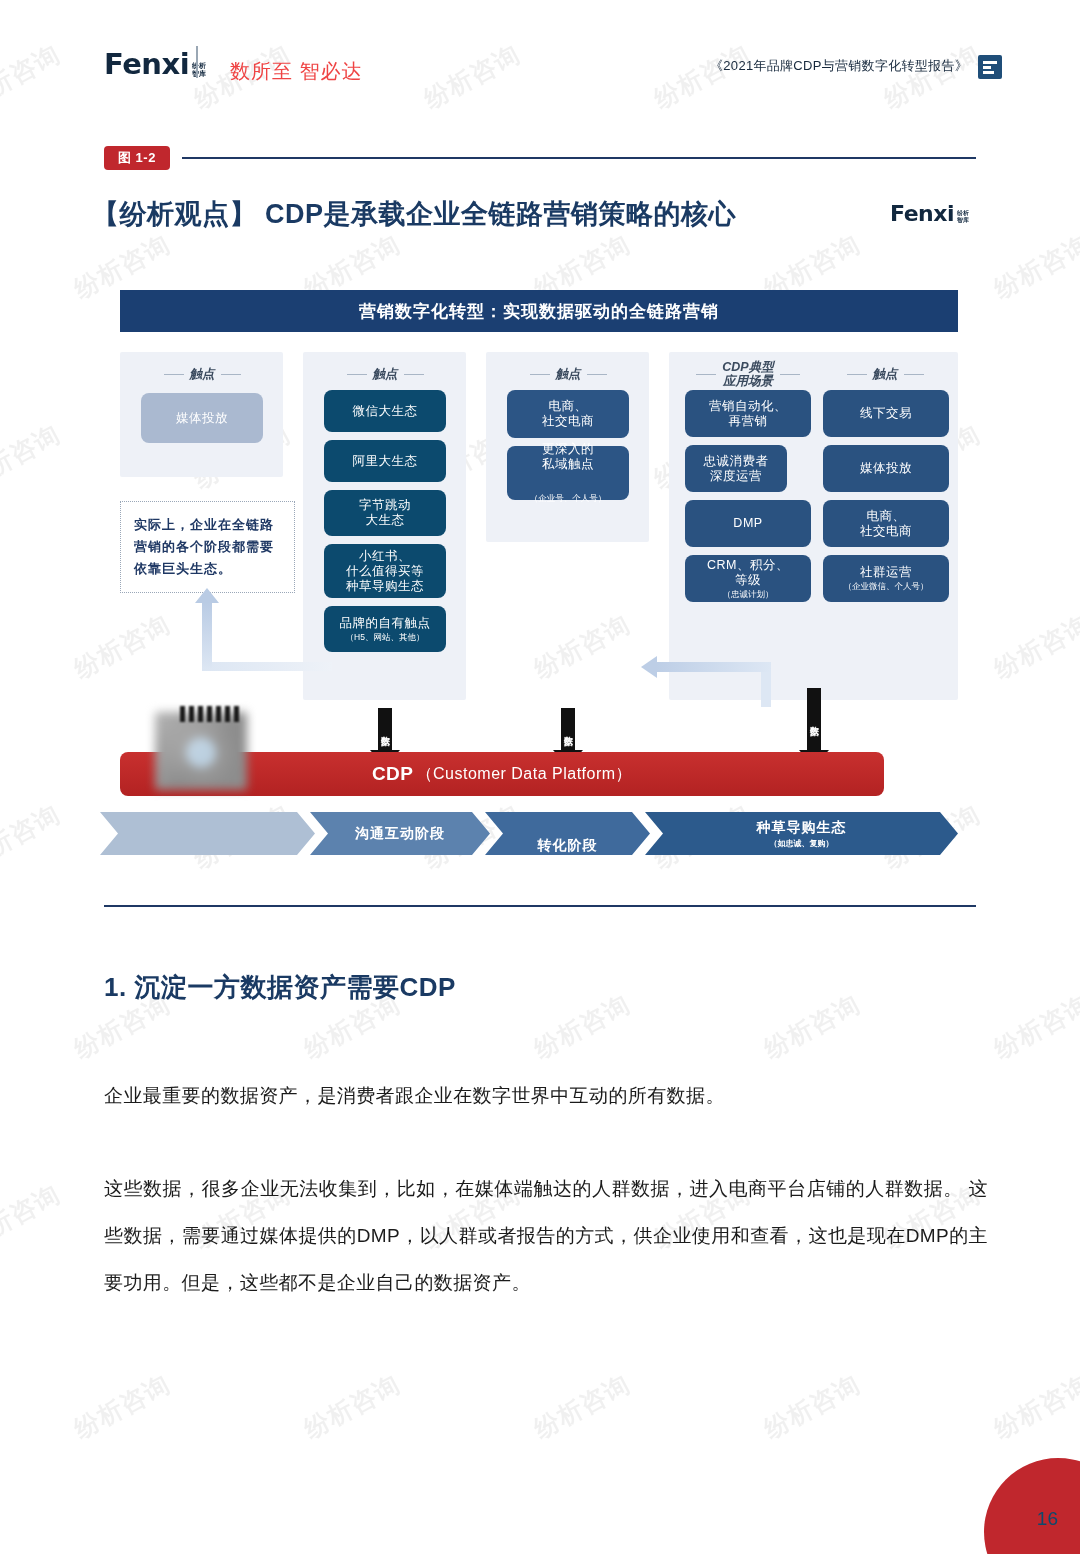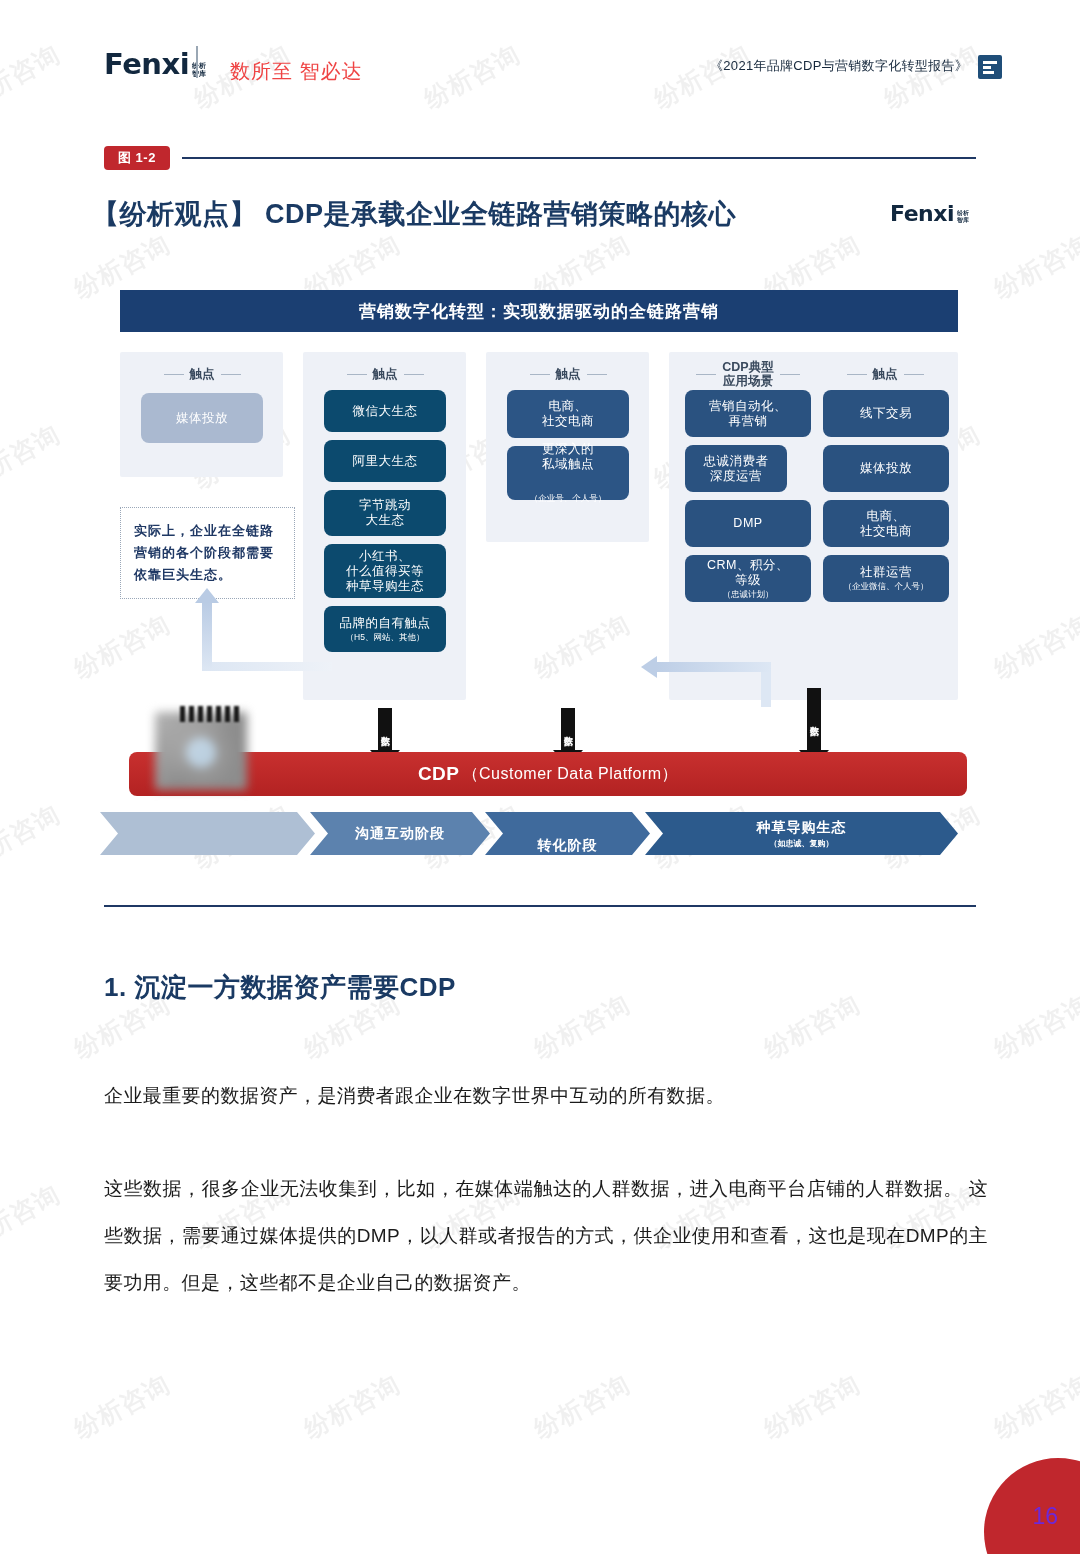--- a/index.html
+++ b/index.html
@@ -61,42 +61,42 @@
     background:#1b3f72; color:#fff; font-size:17px; font-weight:600;
     display:flex; align-items:center; justify-content:center; letter-spacing:1px;
   }
 
   .panel{ position:absolute; background:#eef1f7; border-radius:2px; }
   .panel.p1{ left:0;   top:62px; width:163px; height:125px; }
   .panel.p2{ left:183px;top:62px; width:163px; height:348px; }
   .panel.p3{ left:366px;top:62px; width:163px; height:190px; }
   .panel.p4{ left:549px;top:62px; width:289px; height:348px; }
 
-  .ph{ position:absolute; display:flex; align-items:center; justify-content:center; gap:6px; font-size:12.5px; font-weight:700; color:#3a4a5e; white-space:nowrap;}
+  .ph{ position:absolute; display:flex; align-items:center; justify-content:center; gap:6px; font-size:12.5px; font-weight:700; color:#3a4a5e; white-space:nowrap;font-style:italic;}
   .ph .ln{ width:20px; height:1px; background:#a9b6c6; display:block;}
   .ph-two{ line-height:14px; text-align:center;}
 
   .cbox{
     position:absolute; border-radius:8px; color:#fff;
     display:flex; flex-direction:column; align-items:center; justify-content:center;
     text-align:center; font-size:12.5px; line-height:15px; letter-spacing:.5px; font-weight:500;
   }
   .cbox .sub{ font-size:8.5px; line-height:11px; margin-top:1px; letter-spacing:0; }
   .c-light{ background:#aab9d0; }
   .c-mid  { background:#0c4a6e;align-items:center; }
   .c-dark { background:#2c5585; }
   .c-dark2{ background:#2a5280; }
 
   
   .callout{
     position:absolute; border:1.5px dotted #9aa7b8; background:#fff;
     color:#1f3864; padding:12px 13px;
     font-size:13px; line-height:22px; letter-spacing:1px; font-weight:600;
   }
-  .callout.left { left:0;   top:217px; width:175px; height:92px; }
+  .callout.left { left:0;   top:211px; width:175px; height:92px; }
   .callout.mid  { left:358px;top:278px; width:178px; height:130px; font-size:12.5px; line-height:21px;}
 
   
   .arrow-up-light{ position:absolute; left:82px; top:312px; width:10px; height:66px; background:linear-gradient(#b9cbe4,#dce6f3); }
   .arrow-up-light:before{
     content:""; position:absolute; left:-7px; top:-14px;
     border-left:12px solid transparent; border-right:12px solid transparent;
     border-bottom:15px solid #b9cbe4;
   }
   .hook-left{ position:absolute; left:82px; top:372px; width:130px; height:9px; background:linear-gradient(90deg,#dce6f3,#eef2f8); }
@@ -119,25 +119,25 @@
     position:absolute; left:50%; top:50%; transform:translate(-50%,-50%);
     color:#fff; font-size:9px; font-weight:700; writing-mode:vertical-rl;
     letter-spacing:1px; white-space:nowrap;
   }
   .df1{ left:258px; top:418px; height:44px;}
   .df2{ left:441px; top:418px; height:44px;}
   .df3{ left:687px; top:398px; height:64px;}
 
   
   .cdp-bar{
-    position:absolute; left:0; top:462px; width:838px; height:44px;
+    position:absolute; left:0; top:462px; width:764px; height:44px;
     background:linear-gradient(180deg,#c8302f,#b32222);
     border-radius:8px; color:#fff;
     display:flex; align-items:center; justify-content:center;
-    font-size:19px; letter-spacing:.5px;margin-left:9px;
+    font-size:19px; letter-spacing:.5px;
   }
   .cdp-bar b{ font-weight:700; margin-right:3px; }
   .cdp-bar span{ font-size:16px; font-weight:400; }
 
   
   .stages{ position:absolute; left:0; top:522px; width:838px; height:43px; }
   .chev{
     position:absolute; height:43px; color:#fff; display:flex; flex-direction:column;
     align-items:center; justify-content:center; font-size:14px; font-weight:700; letter-spacing:1px;
     clip-path: polygon(0 0, calc(100% - 18px) 0, 100% 50%, calc(100% - 18px) 100%, 0 100%, 18px 50%);
@@ -171,21 +171,21 @@
   .para.p1{ top:1072px; }
   .para.p2{ top:1165px; }
 
   
   .page-corner{
     position:absolute; right:-52px; bottom:-52px; width:148px; height:148px;
     background:#c0272d; border-radius:50%; z-index:7;
   }
   .page-num{
     position:absolute; right:22px; bottom:24px; z-index:8;
-    color:#6d28d9; font-size:23px; font-weight:500;
+    color:#0c4a6e; font-size:19px; font-weight:500;
   }
 </style>
 </head>
 <body>
 
 <div class="page">
 
   <div class="watermark-layer" id="wm-layer">
       <div class="wm" style="left: -40px; top: 60px;">纷析咨询</div>
       <div class="wm" style="left: 190px; top: 60px;">纷析咨询</div>

